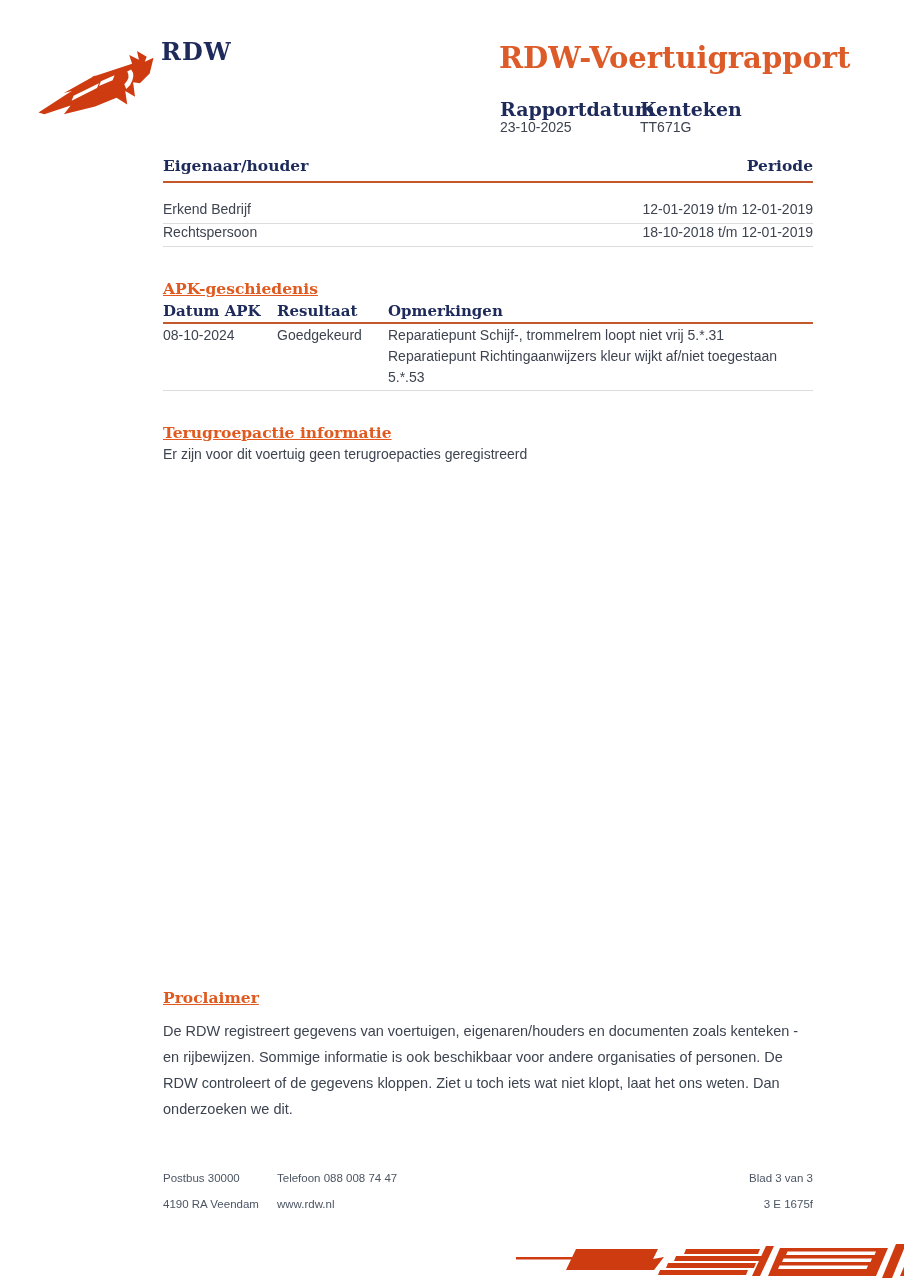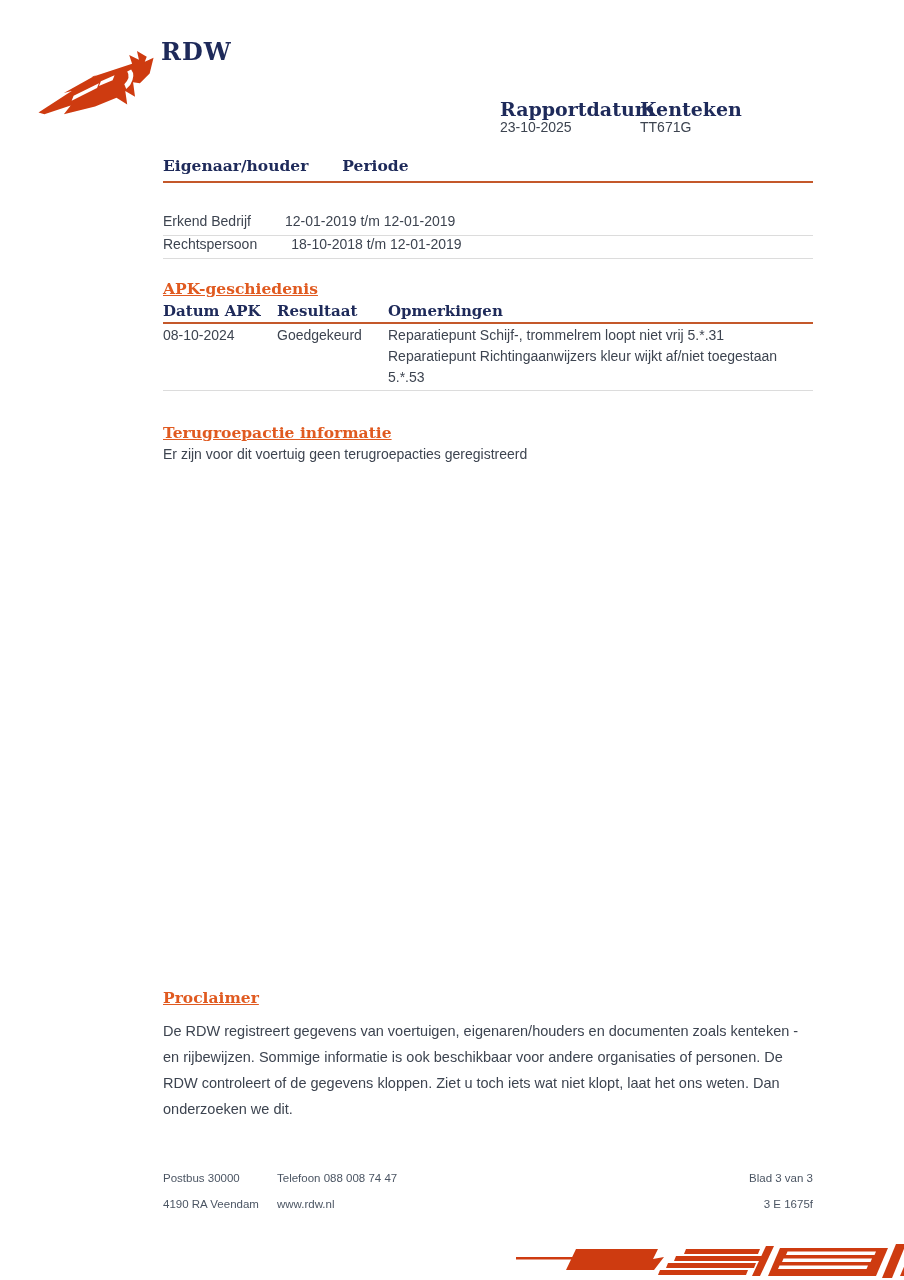--- a/index.html
+++ b/index.html
@@ -53,23 +53,22 @@
   .gray-rule{border-bottom:1px solid #dcdcdc;}
   
   .owner-head{
     left:163px; top:158px; width:650px; height:23px;
     border-bottom:2px solid #c4582a;
   }
   .owner-row{
     left:163px; width:650px; height:22px;
     font-size:14px;
     border-bottom:1px solid #dcdcdc;
-    margin-top:12px;
   }
-  .row-flex{display:flex;align-items:flex-start;gap:34px;}
+  .row-flex{display:flex;justify-content:space-between;align-items:flex-start;gap:34px;}
   
   .apk-col-date{left:163px;width:110px;}
   .apk-col-result{left:277px;width:105px;}
   .apk-col-remarks{left:388px;width:425px;}
   .apk-header-rule{left:163px;top:303px;width:650px;height:19px;border-bottom:2px solid #c4582a;}
   .cell{font-size:14px;color:#3d4450;line-height:21px;}
   .th{
     font-family:"DejaVu Serif", serif;
     font-weight:700;font-size:15px;color:#1e2a5a;line-height:1;
   }
@@ -91,20 +90,21 @@
     <svg width="118" height="78" viewBox="0 0 120 80">
       <path fill="#ce3b10" d="M0 64 L34 42 L26 44 L60 25 L54 28 L96 14 L93 5 L103 10 L101 1 L111 7 L109 12 L118 8 L114 24 L104 34 L97 33 L99 48 L89 42 L91 56 L80 49 L58 58 L26 66 L33 57 L6 66 Z"></path>
       <path fill="#ffffff" d="M36 47 L62 34 L60 39 L34 52 Z"></path>
       <path fill="#ffffff" d="M64 32 L78 26 L76 31 L62 37 Z"></path>
       <path fill="#ffffff" d="M95 20 Q100 26 94 36 L90 40 L88 35 Q95 28 91 22 Z"></path>
     </svg>
   </div>
 
   <div class="abs wordmark">RDW</div>
 
+  <div class="abs doc-title">RDW-Voertuigrapport</div>
 
   <div class="abs meta-label" style="left:500px;top:98px;">Rapportdatum</div>
   <div class="abs meta-value" style="left:500px;top:119px;">23-10-2025</div>
   <div class="abs meta-label" style="left:640px;top:98px;">Kenteken</div>
   <div class="abs meta-value" style="left:640px;top:119px;">TT671G</div>
 
   <div class="abs owner-head row-flex">
     <span class="sec-heading">Eigenaar/houder</span>
     <span class="sec-heading">Periode</span>
   </div>

